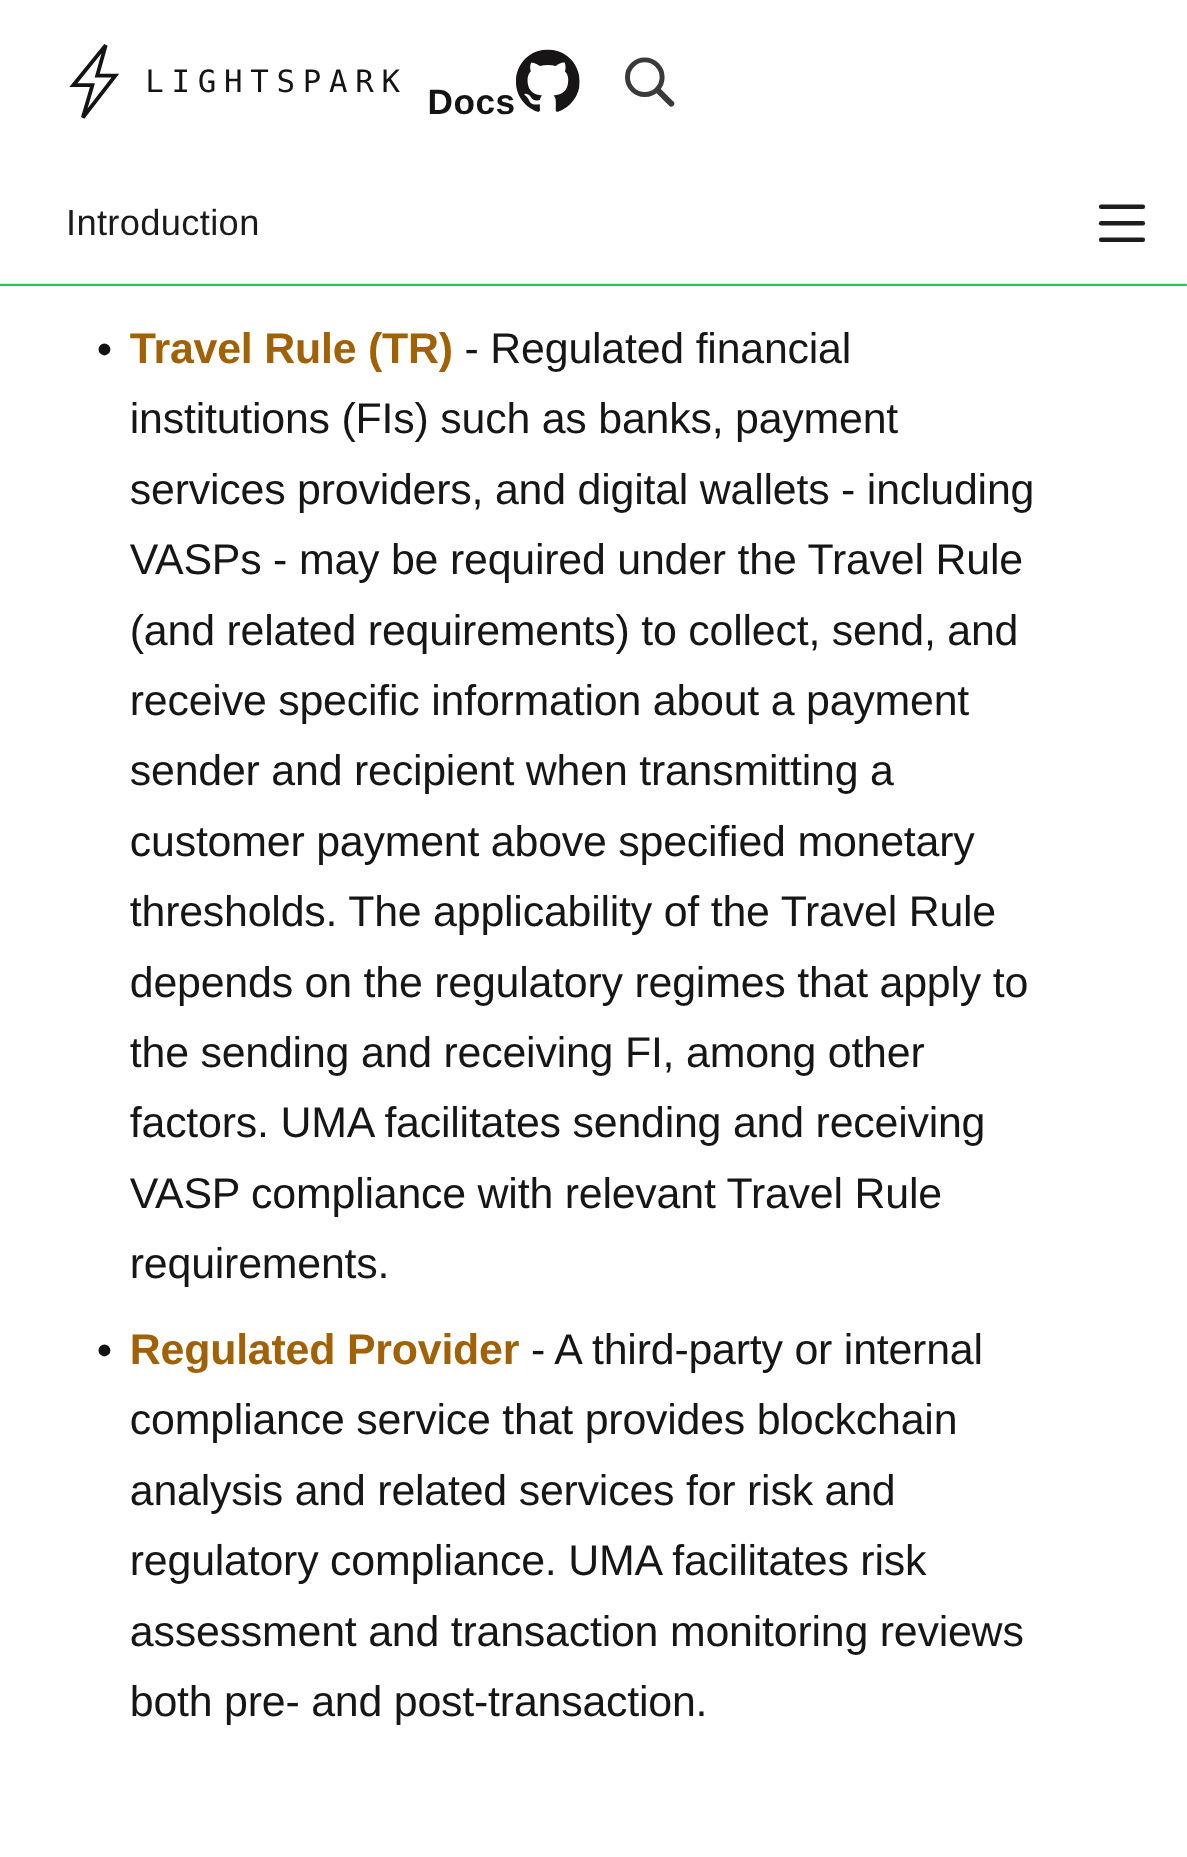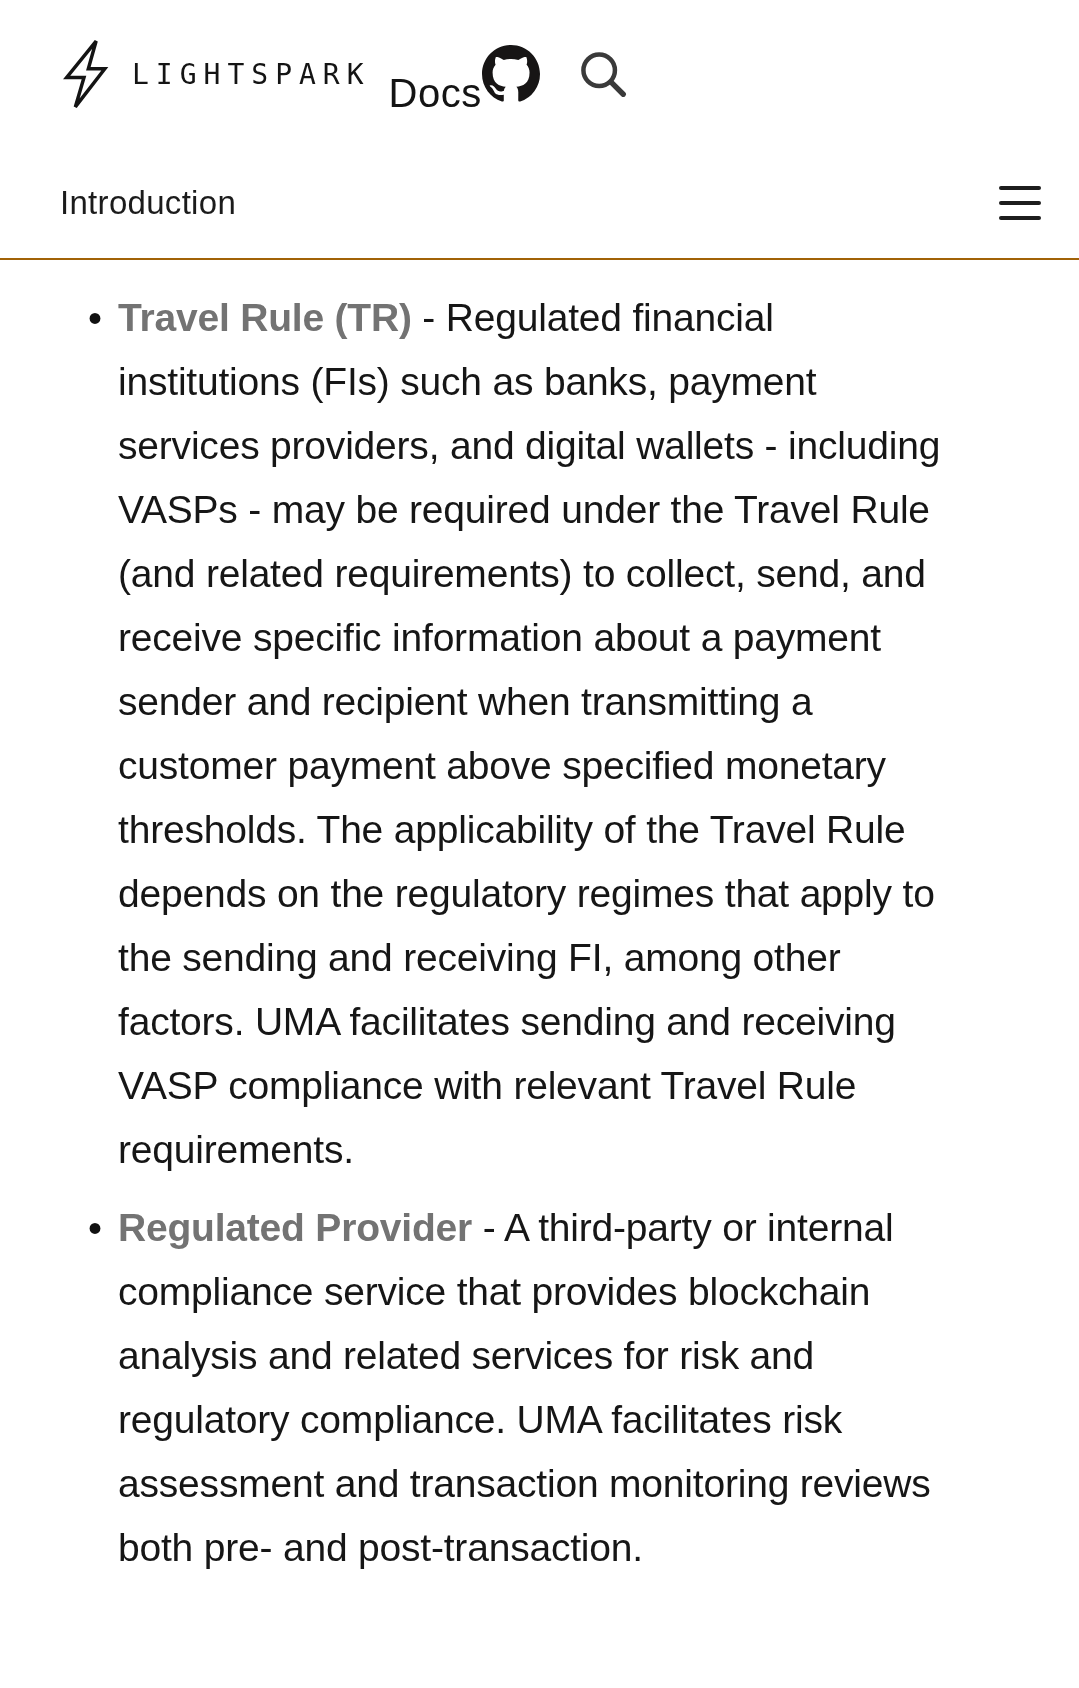--- a/index.html
+++ b/index.html
@@ -29,42 +29,42 @@
   .brand-name {
     font-family: "DejaVu Sans Mono", monospace;
     font-size: 28px;
     font-weight: 500;
     letter-spacing: 7px;
     color: #141414;
     margin-left: 6px;
     white-space: nowrap;
   }
   .brand-suffix {
-    font-size: 40px;
-    font-weight: 400;
+    font-size: 32px;
+    font-weight: 700;
     color: #141414;
     margin-left: 2px;
     letter-spacing: 0.5px;
     margin-top: 39px;
   }
   .header-actions { display: flex; align-items: center; gap: 36px; }
   .icon-btn {
     background: none; border: none; padding: 0;
     display: flex; align-items: center; justify-content: center;
     cursor: pointer;
   }
 
   
   .subheader {
     height: 112px;
     display: flex;
     align-items: center;
     justify-content: space-between;
     padding: 0 38px 0 60px;
-    border-bottom: 2px solid #a16207;
+    border-bottom: 2px solid #22c55e;
   }
   .page-title {
     font-size: 33px;
     font-weight: 500;
     color: #1b1b1b;
     letter-spacing: 0.3px;
   }
   .hamburger {
     background: none; border: none; padding: 0;
     width: 42px; height: 34px;
@@ -91,21 +91,21 @@
     letter-spacing: -0.2px;
   }
   .bullet-marker {
     position: absolute;
     left: 28px;
     top: 0;
     font-size: 40px;
     line-height: 64px;
     color: #111111;
   }
-  .term { font-weight: 700; color: #737373; }
+  .term { font-weight: 700; color: #a16207; }
 </style>
 </head>
 <body>
 
 <header class="header">
   <a class="brand">
     <svg class="bolt" viewBox="0 0 60 84" fill="none" xmlns="http://www.w3.org/2000/svg">
       <path d="M44 4 L10 46 H30 L20 80 L54 36 H35 Z" stroke="#141414" stroke-width="4" stroke-linejoin="miter" fill="none"></path>
     </svg>
     <span class="brand-name">LIGHTSPARK</span>

